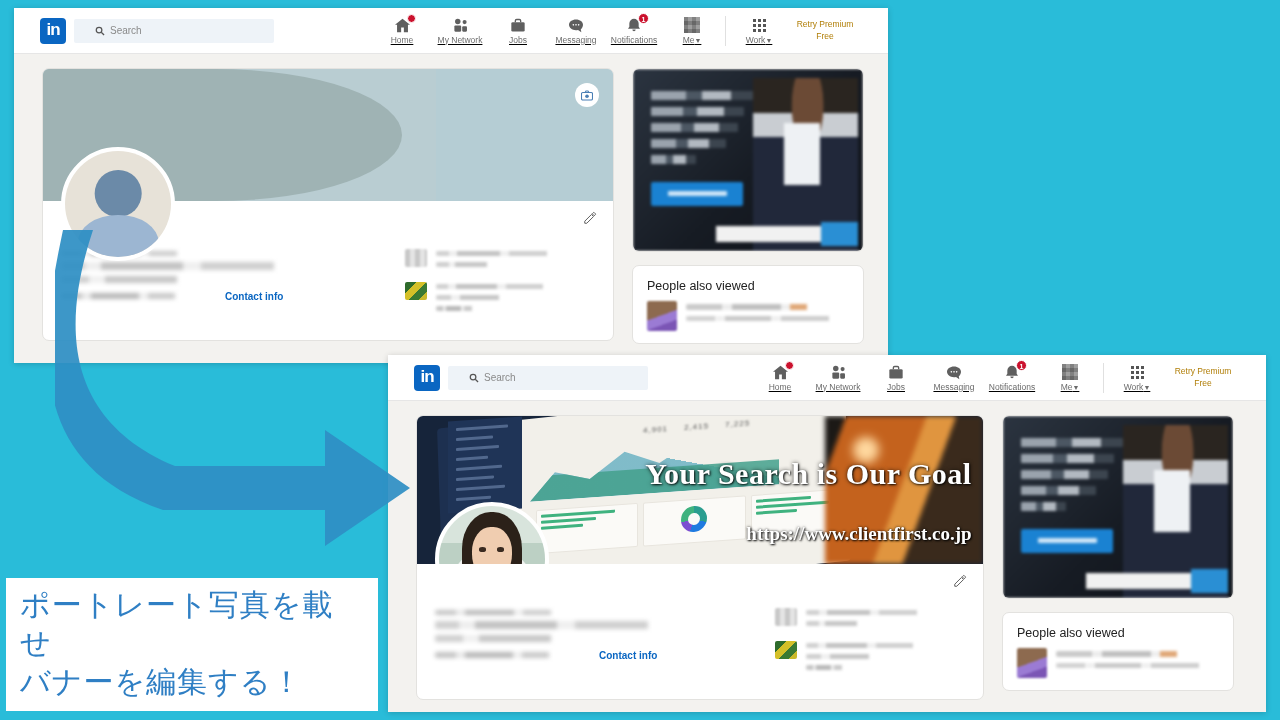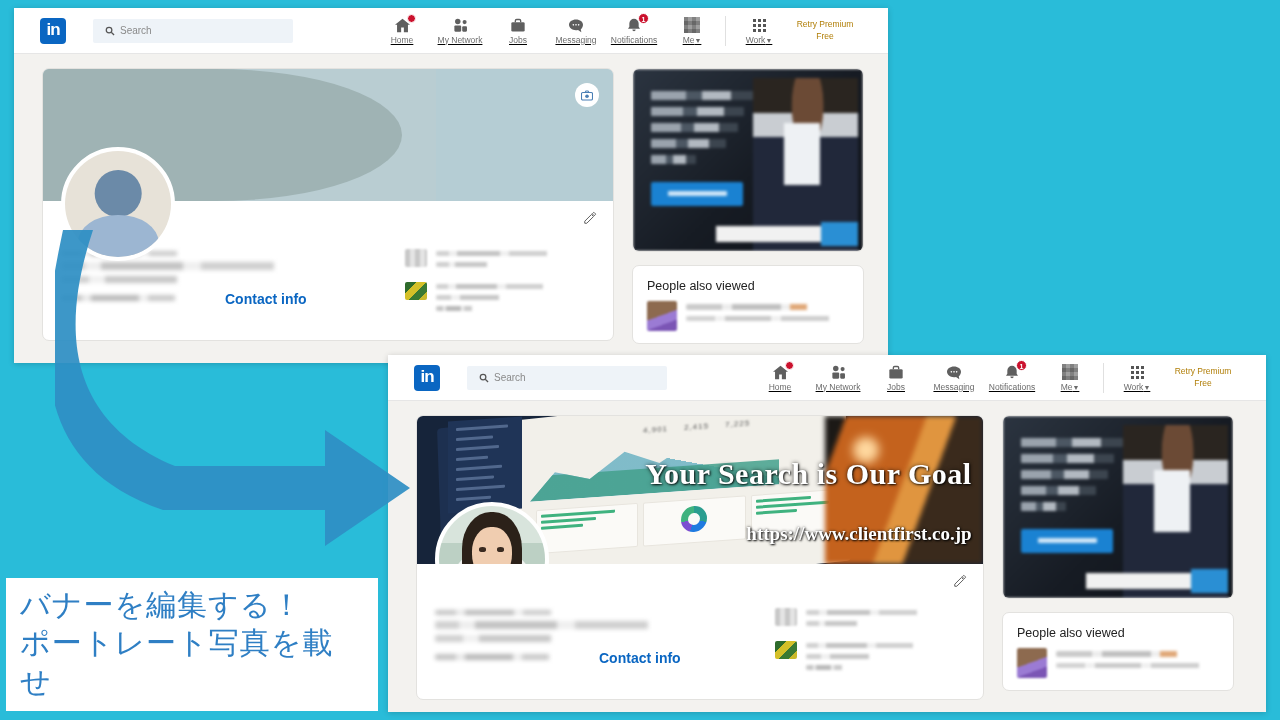--- a/index.html
+++ b/index.html
@@ -27,22 +27,22 @@
     height: 46px; background: #fff; border-bottom: 1px solid #e6e6e6;
     display: flex; align-items: center; padding: 0 26px; position: relative;
   }
   .li-logo {
     width: 26px; height: 26px; border-radius: 4px; background: #0a66c2;
     color: #fff; font-weight: bold; font-size: 17px; line-height: 24px;
     text-align: center; font-family: "Liberation Sans", sans-serif;
     letter-spacing: -1px; flex: none;
   }
   .search-box {
-    margin-left: 27px; width: 200px; height: 24px; background: #eef3f8;
-    border-radius: 2px; display: flex; align-items: center; padding: 0 12px;
+    margin-left: 8px; width: 200px; height: 24px; background: #eef3f8;
+    border-radius: 2px; display: flex; align-items: center; padding: 0 21px;
     font-size: 10px; color: #8a8a8a; gap: 5px;
   }
   .search-box svg { flex: none; }
   .nav-items { display: flex; align-items: center; margin-left: auto; gap: 0px; }
   .nav-item {
     width: 58px; display: flex; flex-direction: column; align-items: center;
     justify-content: center; gap: 1px; position: relative; cursor: pointer; text-decoration: underline;
   }
   .nav-item .ic { position: relative; height: 17px; display: flex; align-items: center; }
   .nav-item .lbl { font-size: 8.5px; color: #6b6b6b; white-space: nowrap; }
@@ -208,21 +208,21 @@
   .pencil { position: absolute; right: 16px; top: 10px; cursor: pointer; }
   .info-row { display: flex; justify-content: space-between; }
   .info-left { padding-top: 16px; }
   .info-right { padding-top: 14px; width: 190px; }
   .blur-line { height: 7px; border-radius: 2px; margin-bottom: 6px; filter: blur(2.1px); }
   .bl-a { background: linear-gradient(90deg,#c4c4c4 0 14%,#e8e8e8 14% 20%,#b8b8b8 20% 52%,#eee 52% 58%,#c9c9c9 58% 76%,transparent 76%); }
   .bl-b { background: linear-gradient(90deg,#d0d0d0 0 8%,#eee 8% 13%,#c2c2c2 13% 40%,#efefef 40% 46%,#cfcfcf 46% 70%,transparent 70%); }
   .bl-c { background: linear-gradient(90deg,#cfcfcf 0 11%,#f0f0f0 11% 17%,#c6c6c6 17% 45%,transparent 45%); }
   .blur-small { height: 5px; filter: blur(1.6px); }
   .contact-link {
-    color: #0a66c2; font-size: 14px; font-weight: 600; cursor: pointer;
+    color: #0a66c2; font-size: 10px; font-weight: 600; cursor: pointer;
     display: inline-block; margin-top: 2px;
   }
   .contact-row { display: flex; align-items: center; gap: 14px; }
   .logo-chip { width: 22px; height: 18px; flex: none; border-radius: 2px; }
   .chip-grey { background: repeating-linear-gradient(90deg,#c8c8c8 0 5px,#e4e4e4 5px 10px); filter: blur(1.2px); }
   .chip-green {
     background: linear-gradient(135deg,#2e6b2c 0 30%,#d4c028 30% 55%,#3a7a32 55% 80%,#c9b92a 80% 100%);
     filter: blur(.7px);
   }
   .exp-item { display: flex; gap: 9px; margin-bottom: 9px; align-items: flex-start; }
@@ -702,15 +702,15 @@
            L 270 236
            L 270 200
            L 355 258
            L 270 316
            L 270 280
            L 108 280
            C -34 232, -14 104, 8 0 Z" fill="#2e8fc4" opacity="0.93"></path>
 </svg>
 
 <div class="jp-caption">
+  <div>ポートレート写真を載せ</div>
   <div>バナーを編集する！</div>
-  <div>ポートレート写真を載せ</div>
 </div>
 
 </body></html>

